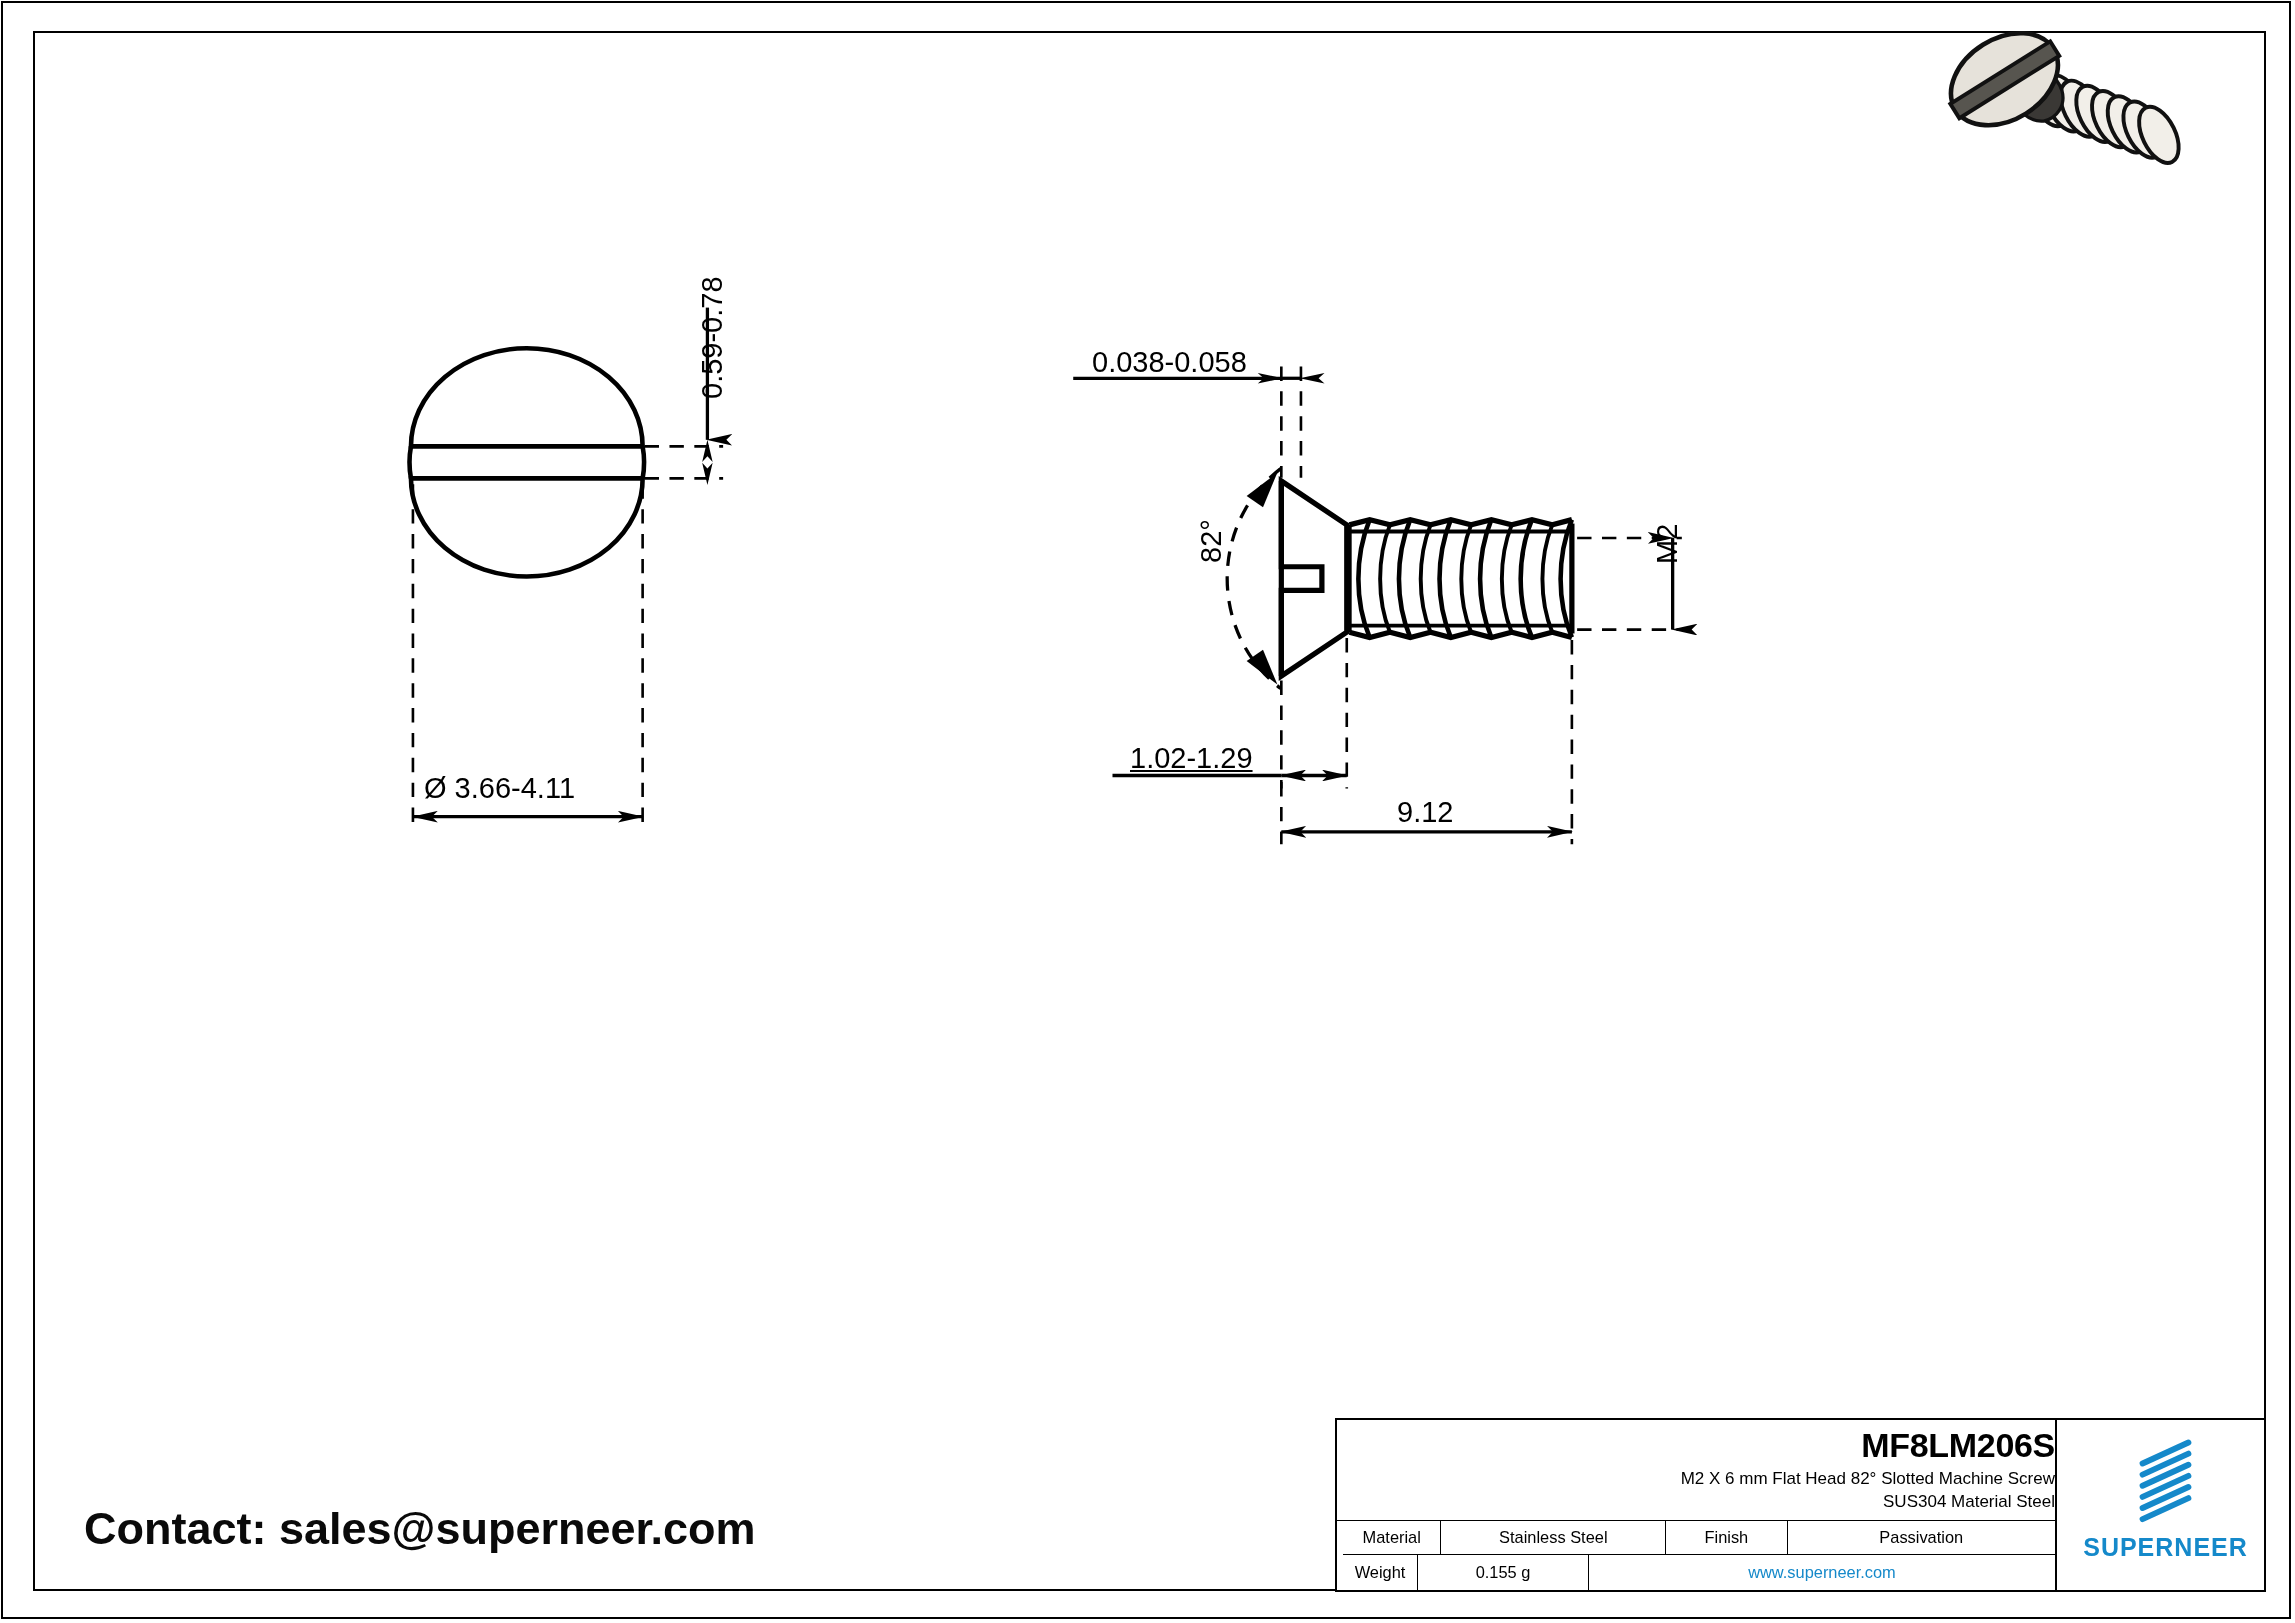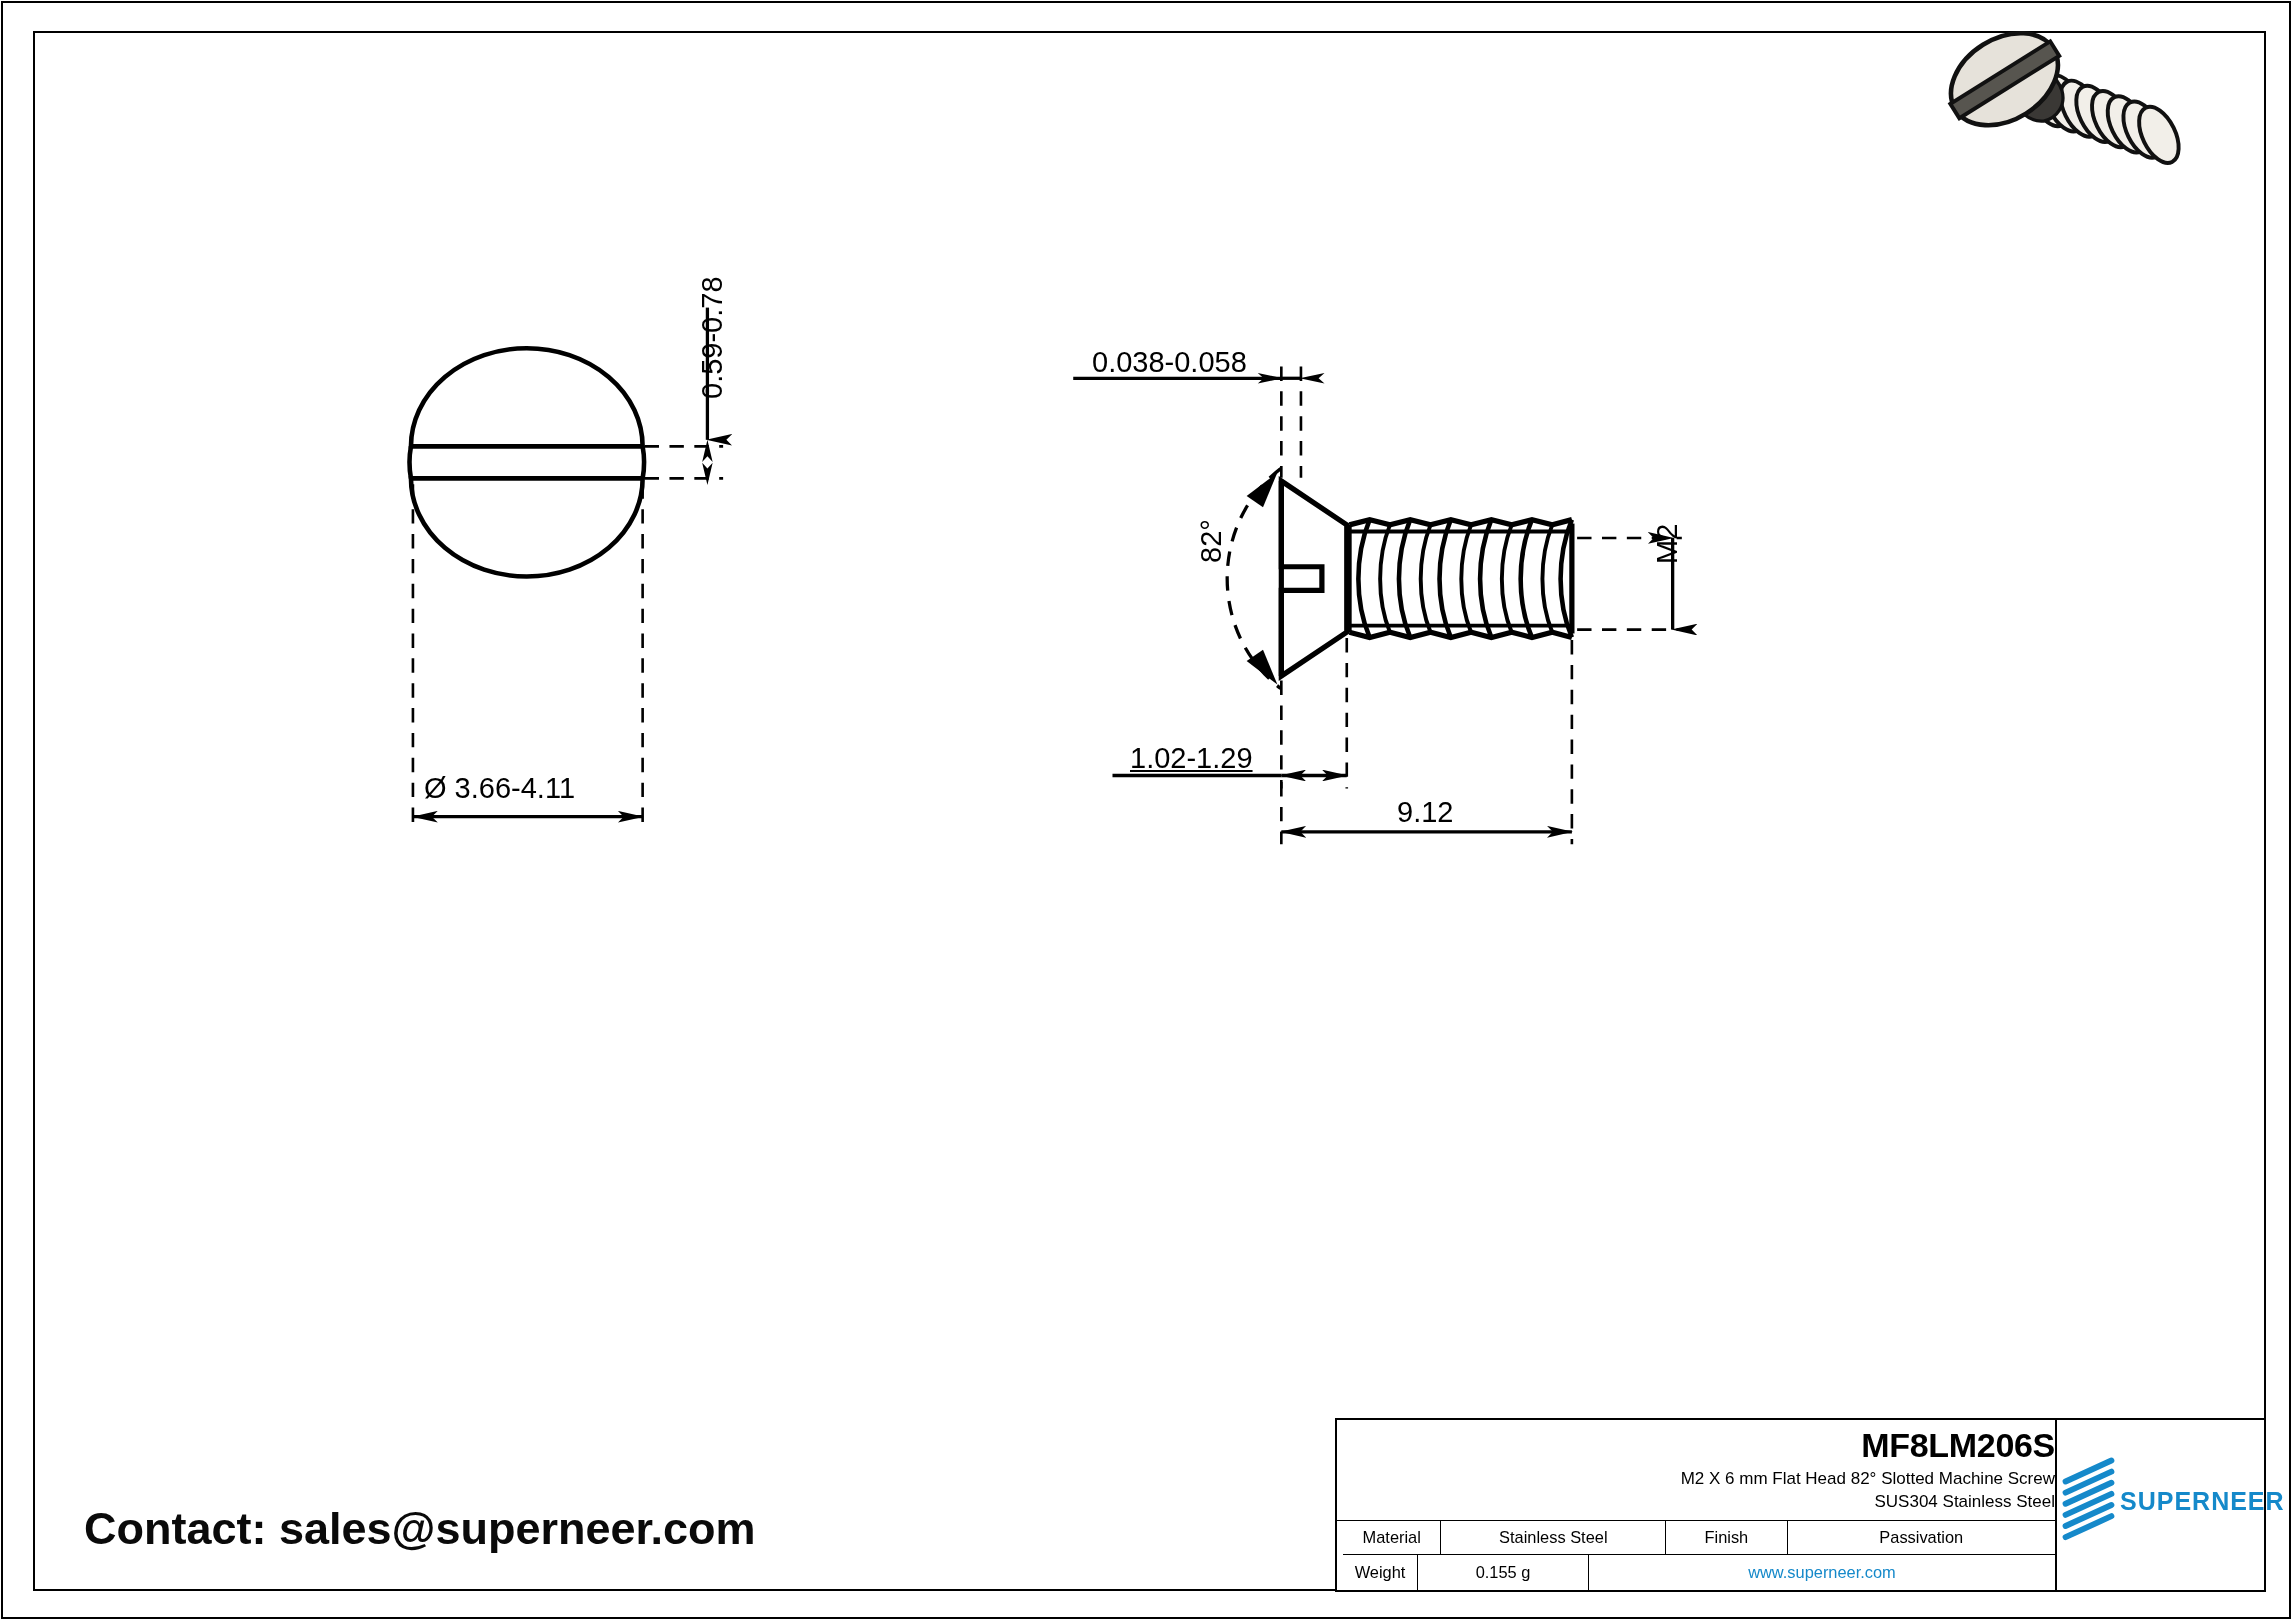--- a/index.html
+++ b/index.html
@@ -119,24 +119,25 @@
   .tb-cell.w-label  { width: 99px; }
   .tb-cell.w-value  { width: 226px; }
   .tb-cell.w-finish { width: 122px; }
   .tb-cell.w-fval   { width: 269px; }
   .tb-cell.w-web    { width: 617px; }
   .tb-cell.link { color: #1589ca; }
   
   #tb-logo {
     flex: 1;
     display: flex;
-    flex-direction: row;
+    flex-direction: column;
     align-items: center;
     justify-content: center;
     padding-bottom: 14px;
+    margin-left: 10px;
   }
   #logo-mark {
     width: 63px;
     height: 93px;
     display: block;
   }
   #logo-word {
     font-size: 25px;
     font-weight: bold;
     color: #1589ca;
@@ -336,21 +337,21 @@
   </svg>
 
   <div id="contact-line">Contact: sales@superneer.com</div>
 
   <div id="title-block">
 
     <div id="tb-left">
       <div id="tb-desc">
         <div id="tb-partno">MF8LM206S</div>
         <div id="tb-desc1">M2 X 6 mm  Flat Head 82° Slotted Machine Screw</div>
-        <div id="tb-desc2">SUS304 Stainless Steel</div>
+        <div id="tb-desc2">SUS304 Material Steel</div>
       </div>
 
       <div class="tb-row first">
         <div class="tb-cell w-label">Material</div>
         <div class="tb-cell w-value">Stainless Steel</div>
         <div class="tb-cell w-finish">Finish</div>
         <div class="tb-cell w-fval last">Passivation</div>
       </div>
 
       <div class="tb-row">

